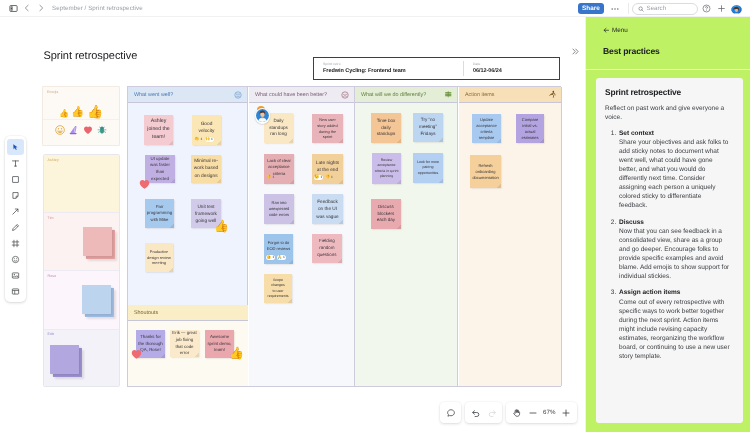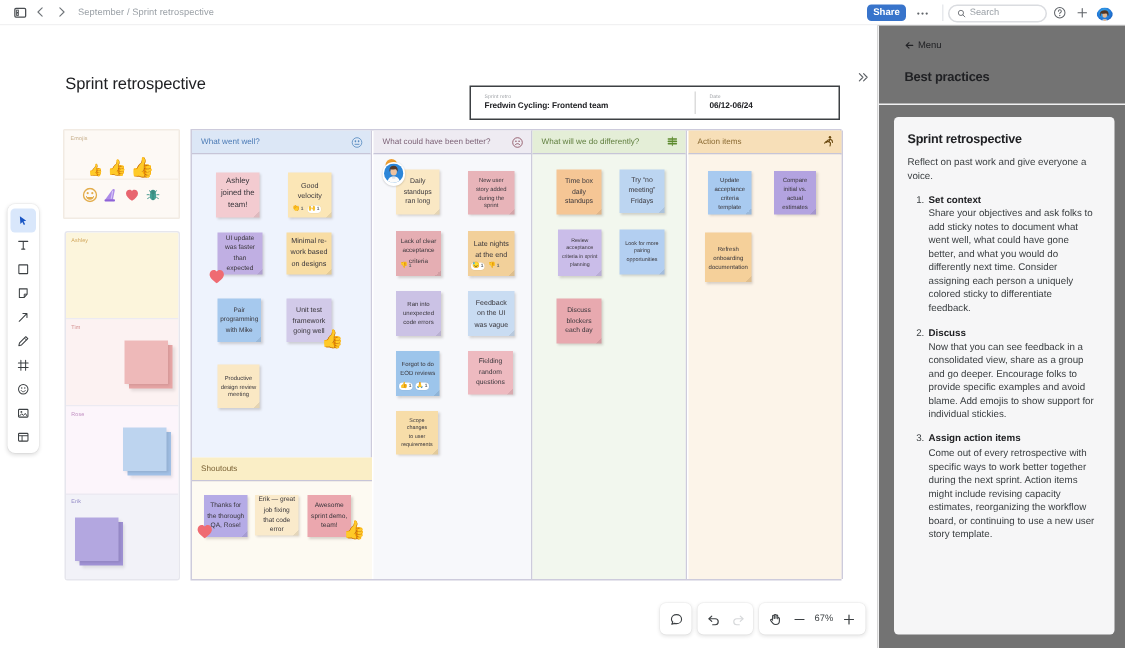--- a/index.html
+++ b/index.html
@@ -75,21 +75,21 @@
   .note span { display:block; white-space:pre-line; }
   .rxrow { position:absolute; display:flex; gap:1.5px; align-items:center; }
   .rxchip { display:flex; align-items:center; gap:.5px; height:5px; padding:0 .8px; border-radius:2.5px; }
   .rxchip.filled { background:#fff; box-shadow:0 0 0 .3px rgba(0,0,0,.06); }
   .rxchip i { font-size:4.2px; line-height:1; font-style:normal; }
   .rxchip b { font-size:3.2px; line-height:1; font-weight:600; color:#5f6368; }
   .note::after { content:''; position:absolute; right:0; bottom:0; width:4px; height:4px;
           background:linear-gradient(135deg, rgba(0,0,0,0) 50%, rgba(0,0,0,.085) 50%); }
 
   
-  .rightpanel { position:absolute; left:585px; top:17px; width:165px; height:415px; background:#737373;
+  .rightpanel { position:absolute; left:585px; top:17px; width:165px; height:415px; background:#bef264;
                 border-left:1px solid #f1f1f2;text-decoration:underline; }
   .rp-menu { position:absolute; left:17px; top:9.5px; display:flex; align-items:center; gap:2.5px; font-size:6.3px; color:#202124; }
   .rp-title { position:absolute; left:17px; top:29px; font-size:8.6px; font-weight:700; color:#202124; letter-spacing:-.15px; }
   .rp-div { position:absolute; left:0; right:0; top:52px; height:1px; background:#f1f1f2; }
   .rp-card { position:absolute; left:10px; top:61px; width:147px; height:345px; background:#f6f6f7; border-radius:3px; padding:9px 12px 0 9px; overflow:hidden; }
   .rp-card h3 { font-size:8.4px; font-weight:700; color:#202124; letter-spacing:-.15px; }
   .rp-card p.lead { margin-top:7px; font-size:6.5px; line-height:1.46; color:#3c4043; }
   .rp-steps { margin-top:6px; padding-left:13px; }
   .rp-steps li { font-size:6.5px; line-height:1.39; color:#3c4043; margin-bottom:7.5px; padding-left:1px;}
   .rp-steps li b { font-weight:700; color:#202124; }

